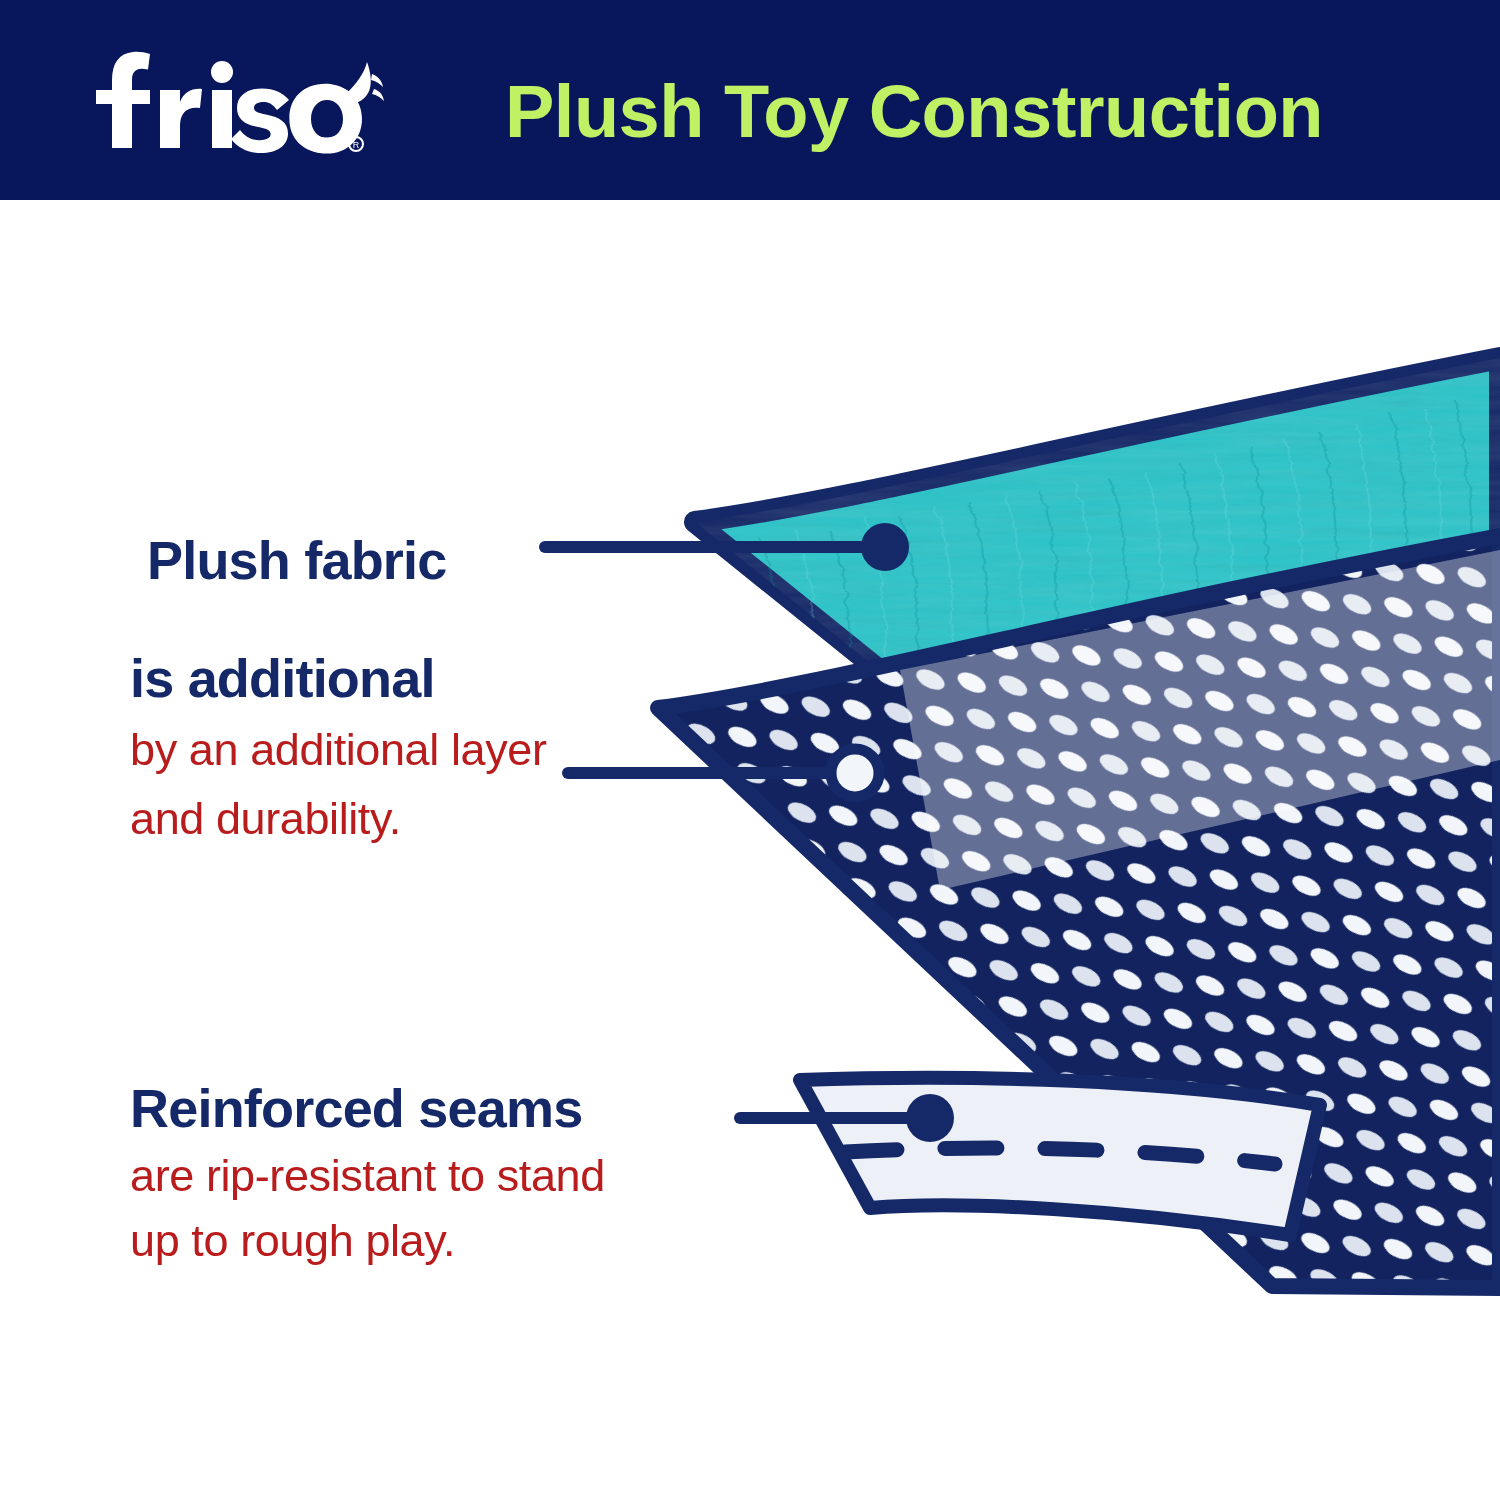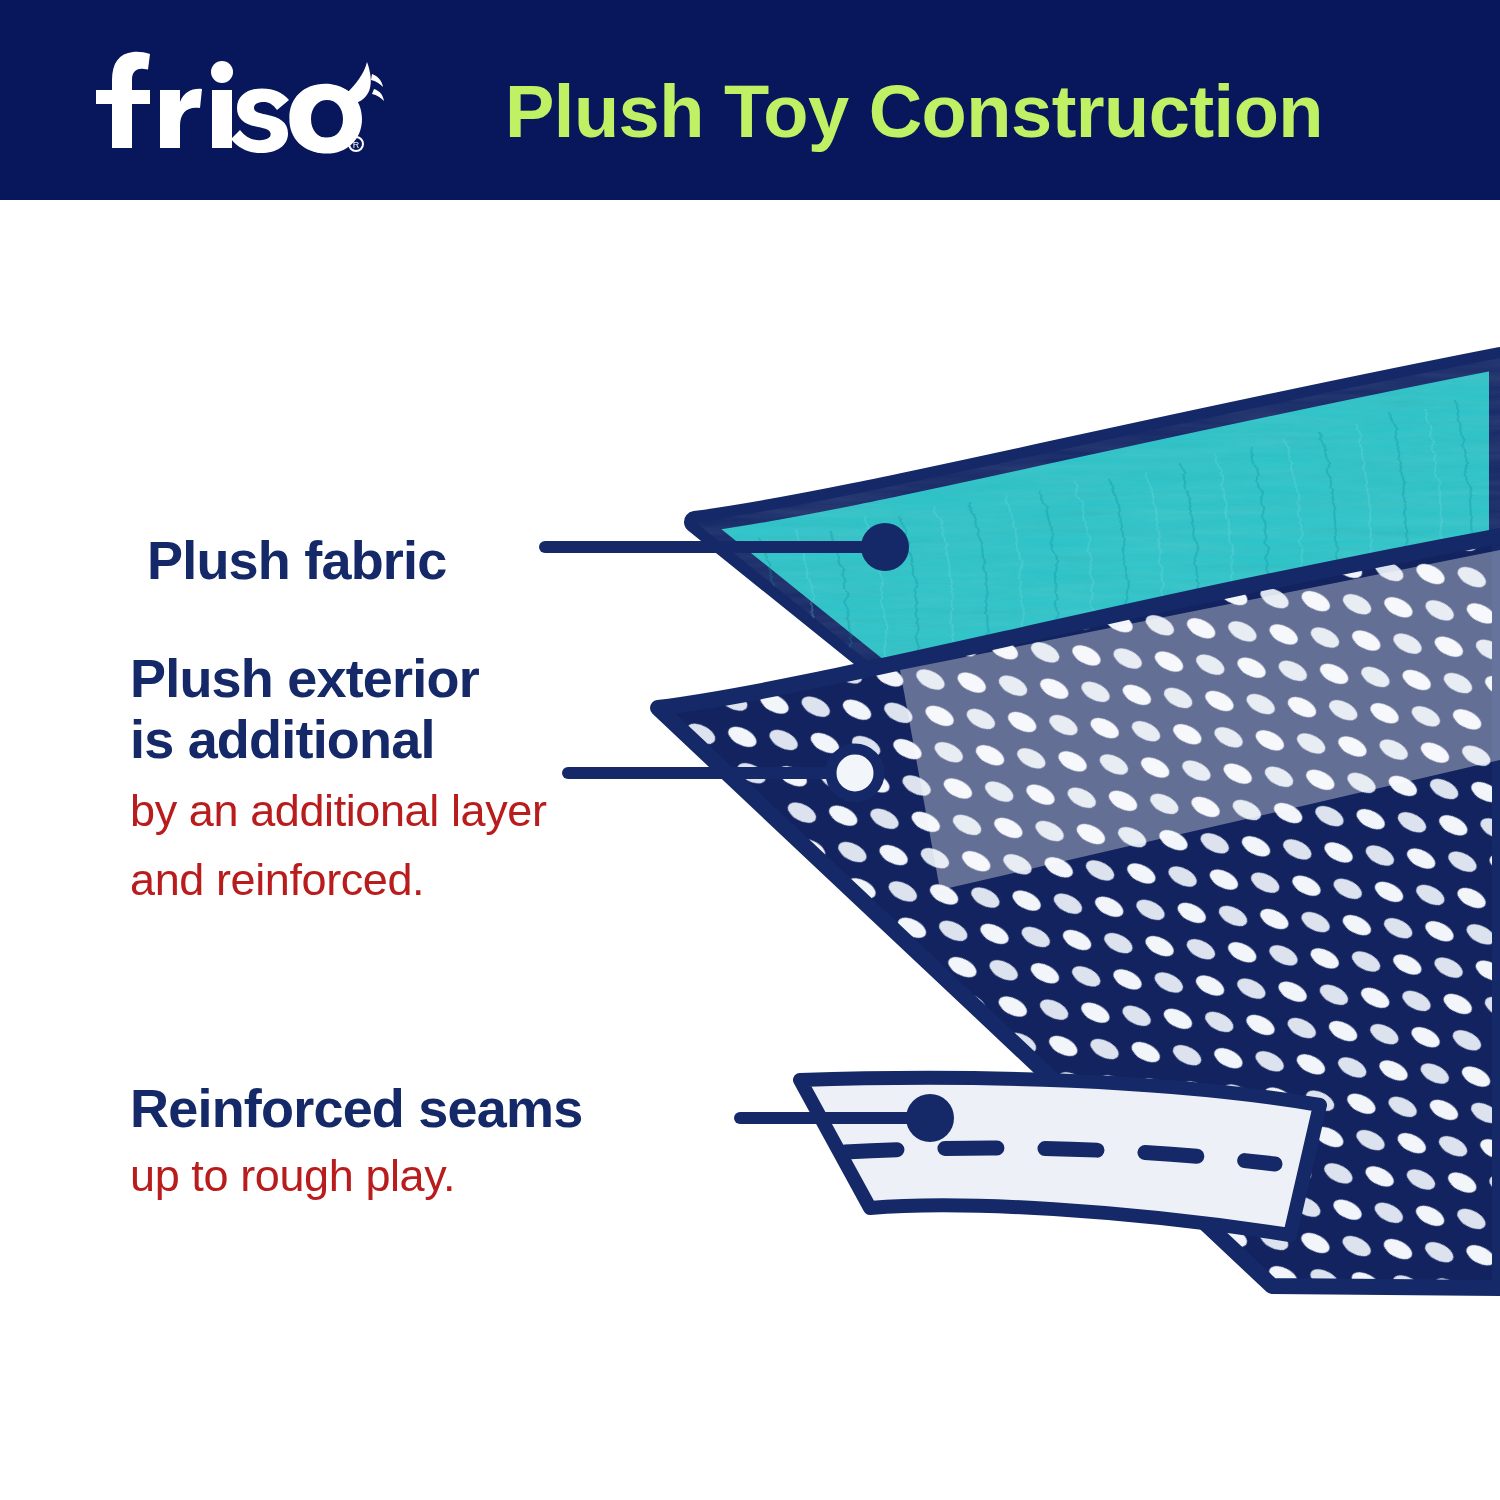--- a/index.html
+++ b/index.html
@@ -245,24 +245,24 @@
         </g>
       </g>
     </svg>
   </div>
 
   <div class="callout" id="callout-plush-fabric">
     <div class="head">Plush fabric</div>
   </div>
 
   <div class="callout" id="callout-plush-exterior">
-    <div class="head">Plush exterior</div>
     <div class="head">is additional</div>
     <div class="body">by an additional layer</div>
-    <div class="body">and reinforced.</div>
+    <div class="body">and durability.</div>
   </div>
 
   <div class="callout" id="callout-reinforced-seams">
     <div class="head">Reinforced seams</div>
+    <div class="body">are rip-resistant to stand</div>
     <div class="body">up to rough play.</div>
   </div>
 
 </div>
 
 </body></html>

